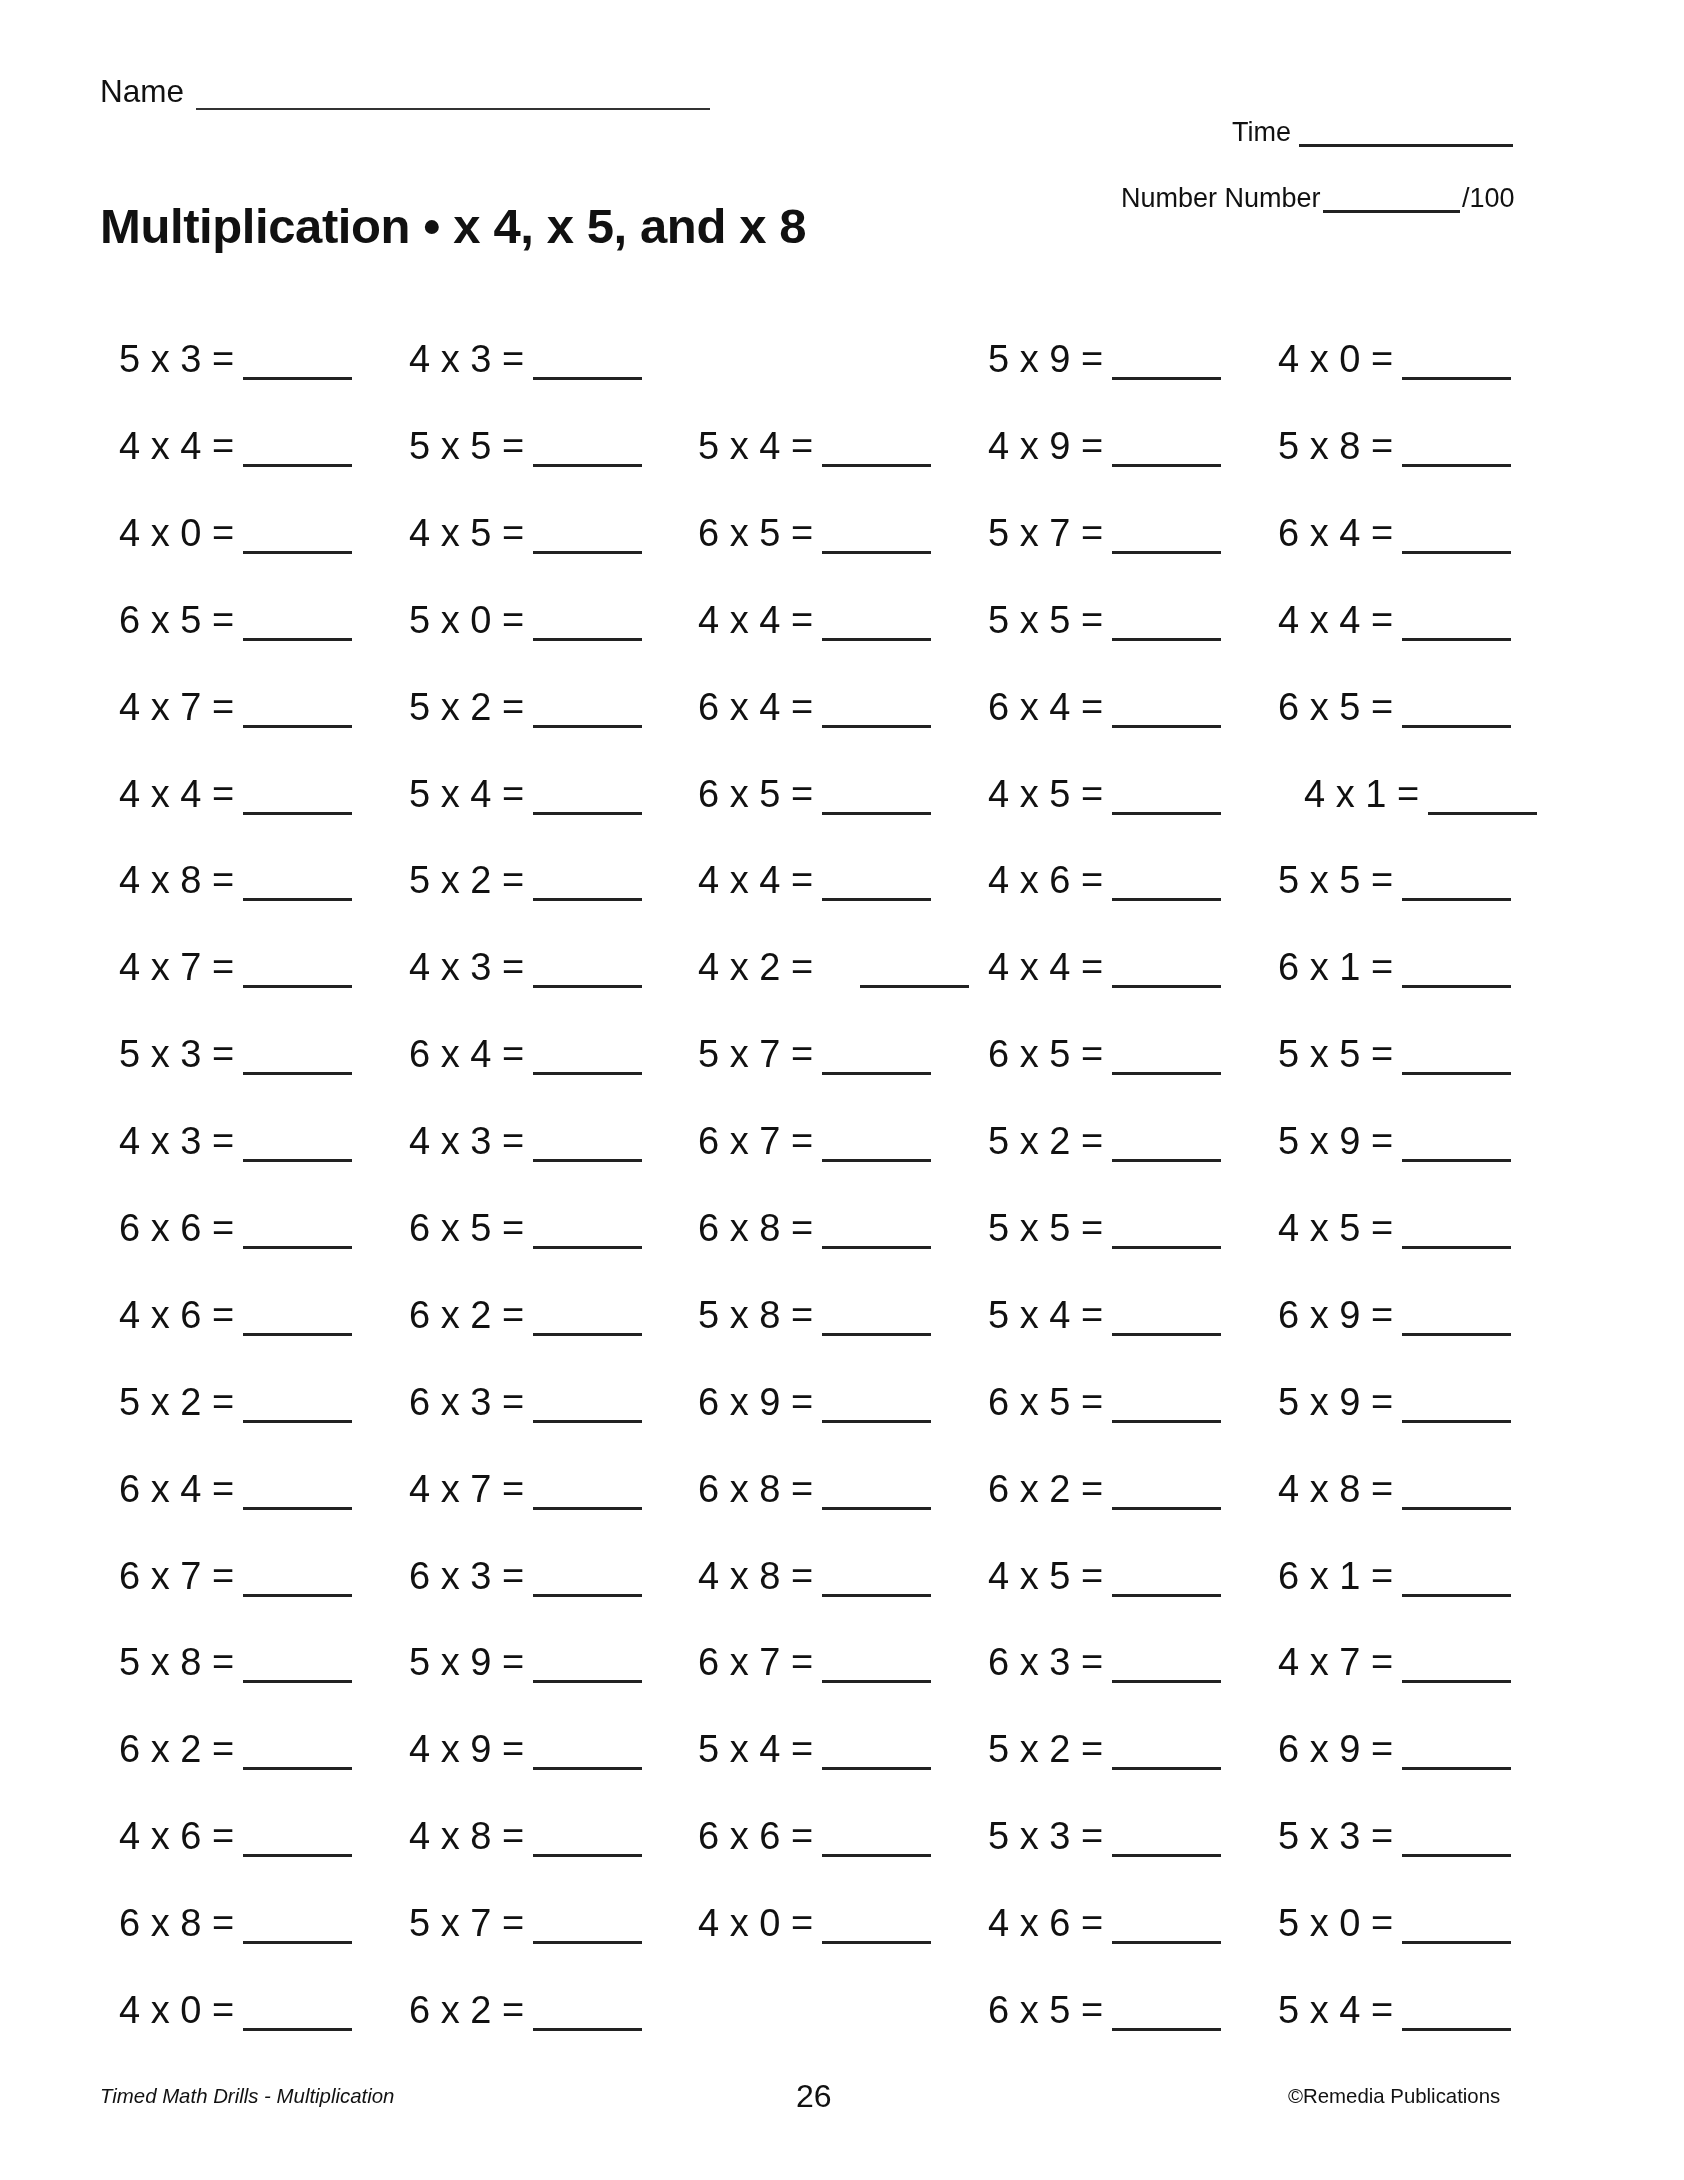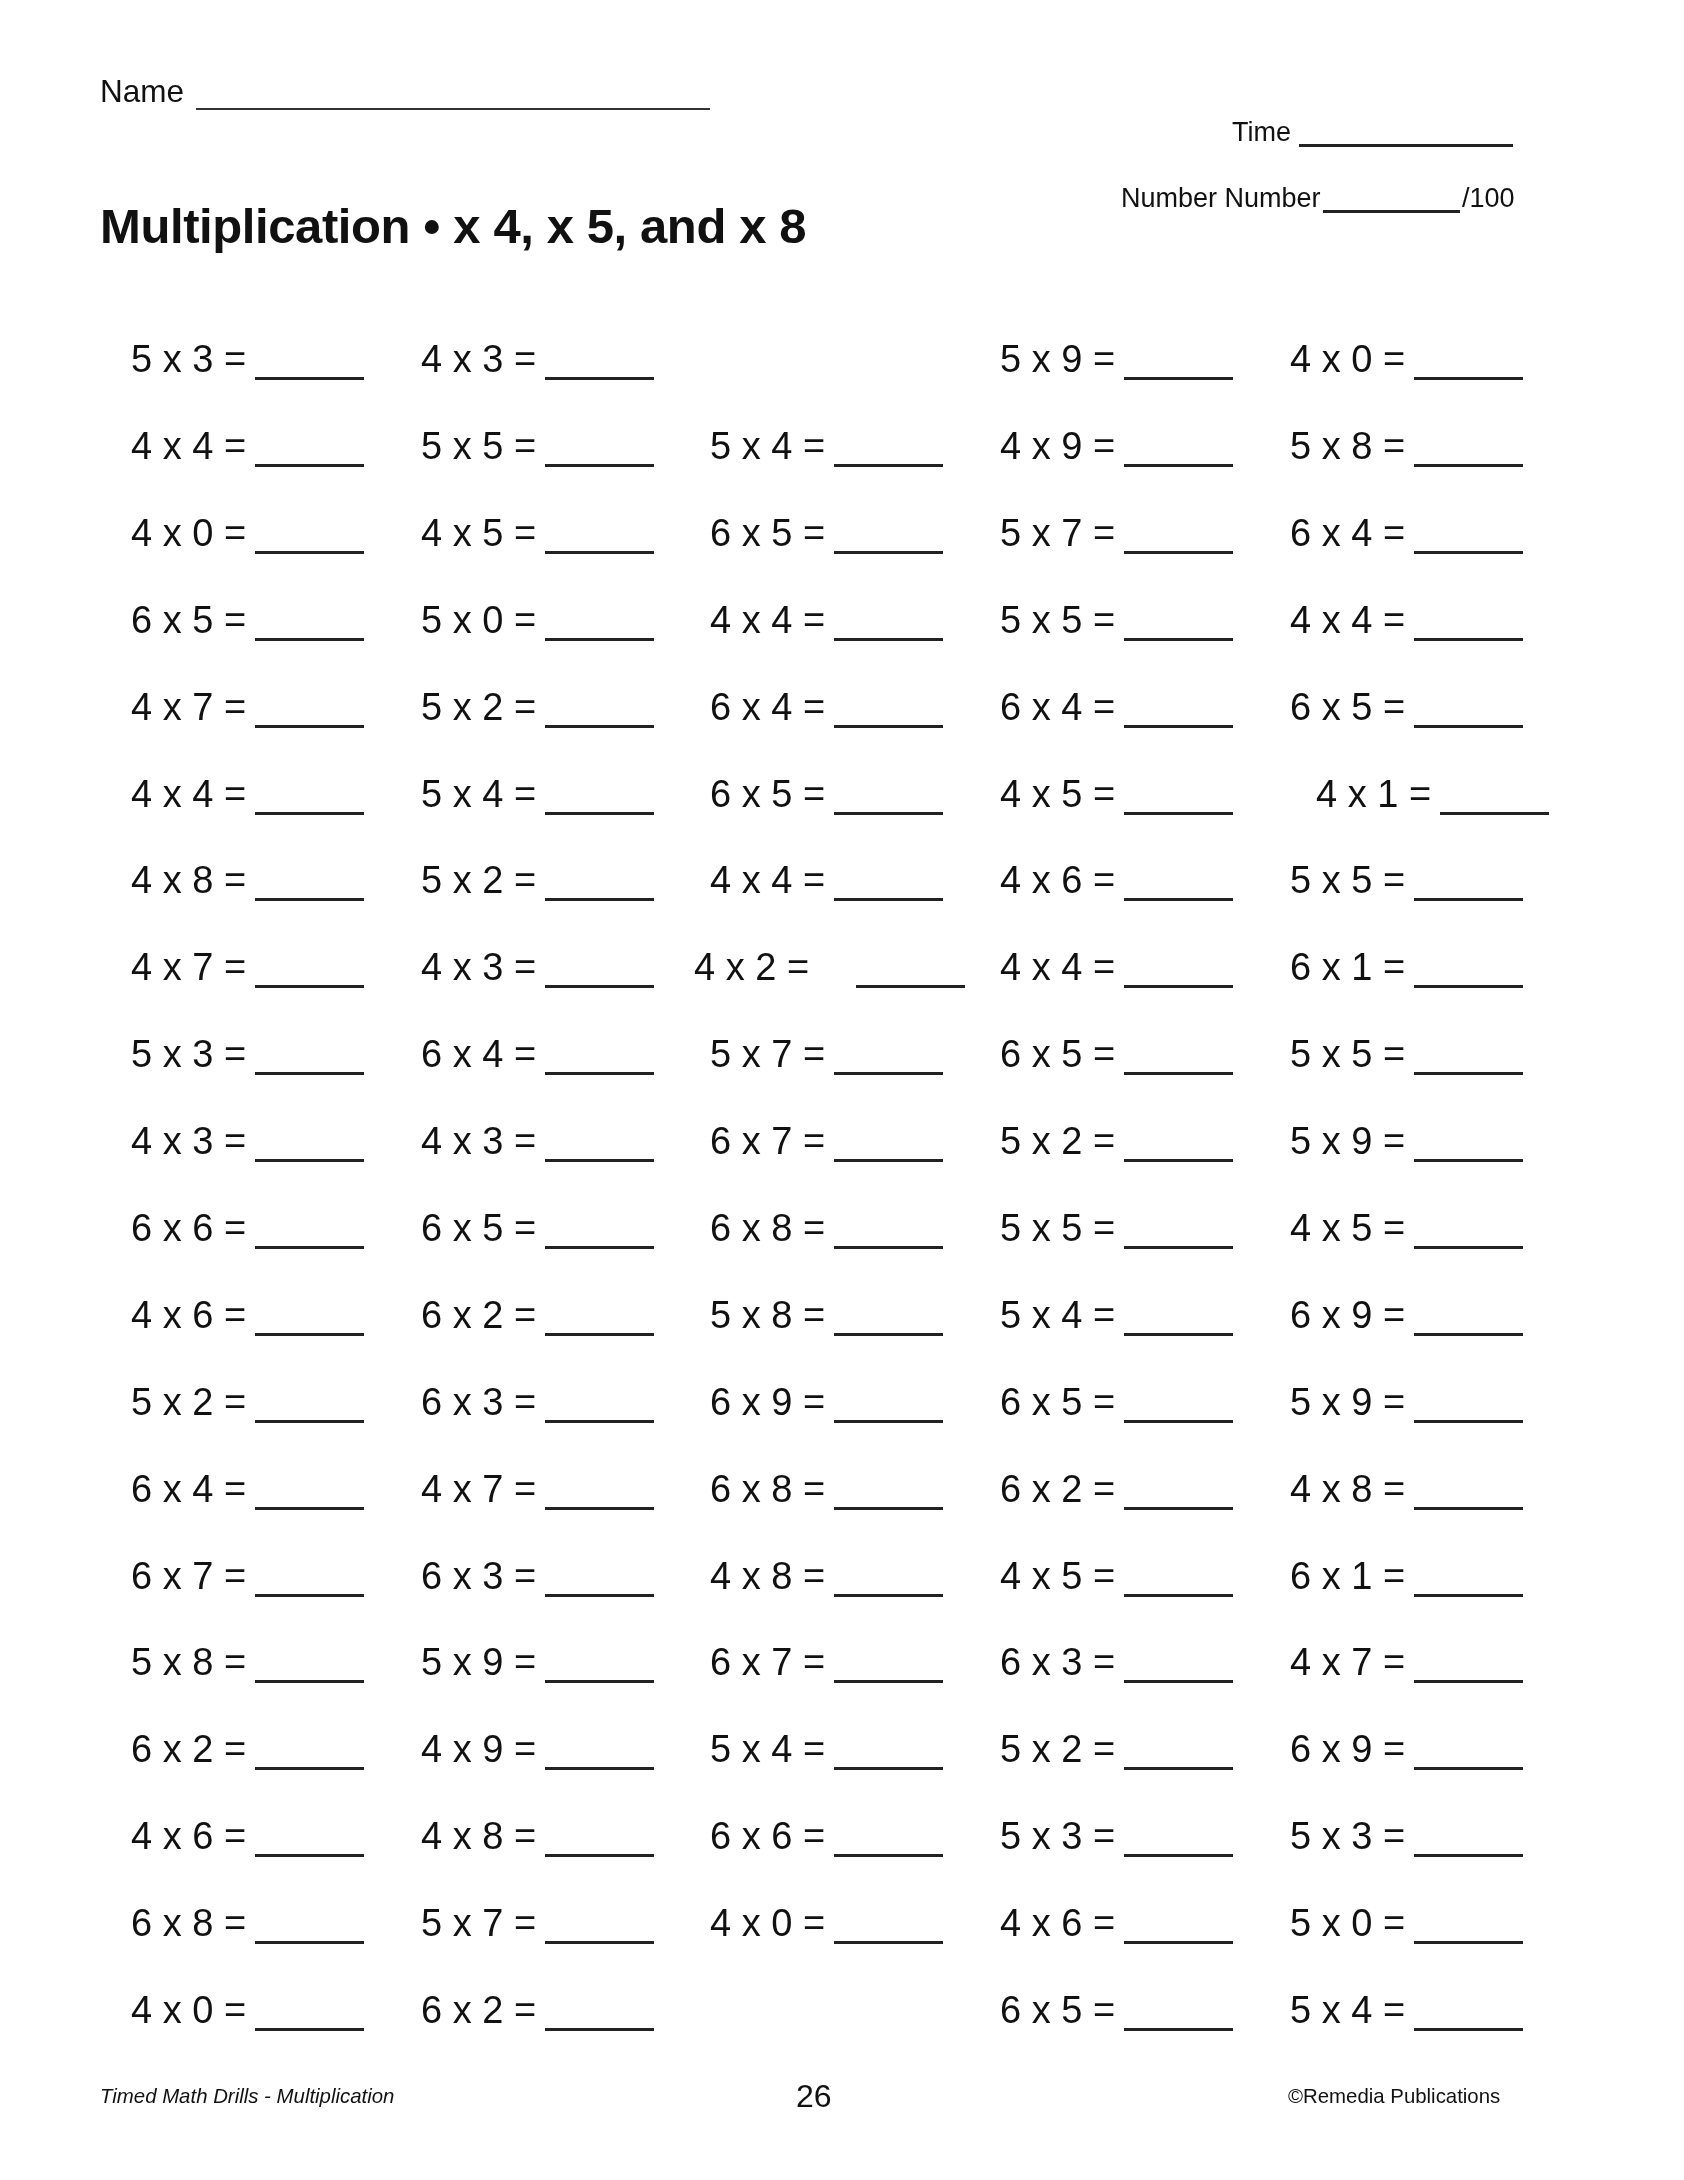--- a/index.html
+++ b/index.html
@@ -10,21 +10,21 @@
   .abs { position: absolute; }
   .name-label { left: 100px; top: 73px; font-size: 31.5px; }
   .name-line { left: 196px; top: 108px; width: 514px; height: 0; border-bottom: 2.6px solid #333; }
   .time-label { left: 1232px; top: 117px; font-size: 27px; }
   .time-line { left: 1299px; top: 144px; width: 214px; height: 0; border-bottom: 3.4px solid #222; }
   .nc-label { left: 1121px; top: 183px; font-size: 27px; }
   .nc-line { left: 1323px; top: 210px; width: 137px; height: 0; border-bottom: 3.4px solid #222; }
   .nc-total { left: 1462px; top: 183px; font-size: 27px; }
   .title { left: 100px; top: 198px; font-size: 49px; font-weight: bold; letter-spacing: -0.4px; }
   .grid { left: 0; top: 0; }
-  .row { position: absolute; left: 0; width: 1373px; height: 68px; margin-left: 12px; }
+  .row { position: absolute; left: 0; width: 1373px; height: 68px; }
   .problem { position: absolute; top: 0; height: 68px; display: flex; align-items: flex-end; }
   .expr { font-size: 38px; white-space: pre; line-height: 1; padding-bottom: 5.1px; }
   .ans-line { width: 109px; margin-left: 8.5px; height: 0; border-bottom: 3.4px solid #222; margin-bottom: 3.4px; }
   .footer-left { left: 100px; top: 2085px; font-size: 20.4px; font-style: italic; }
   .footer-center { left: 796px; top: 2078px; font-size: 32px; }
   .footer-right { left: 1288px; top: 2085px; font-size: 20.4px; }
 </style>
 </head>
 <body>
 
@@ -193,21 +193,21 @@
     </div>
     <div class="row" style="top: 923px;">
       <div class="problem" style="left: 119px;">
         <span class="expr">4 x 7 =</span>
         <span class="ans-line"></span>
       </div>
       <div class="problem" style="left: 409px;">
         <span class="expr">4 x 3 =</span>
         <span class="ans-line"></span>
       </div>
-      <div class="problem" style="left: 682px; gap: 38px;">
+      <div class="problem" style="left: 698px; gap: 38px;">
         <span class="expr">4 x 2 =</span>
         <span class="ans-line"></span>
       </div>
       <div class="problem" style="left: 988px;">
         <span class="expr">4 x 4 =</span>
         <span class="ans-line"></span>
       </div>
       <div class="problem" style="left: 1278px;">
         <span class="expr">6 x 1 =</span>
         <span class="ans-line"></span>

